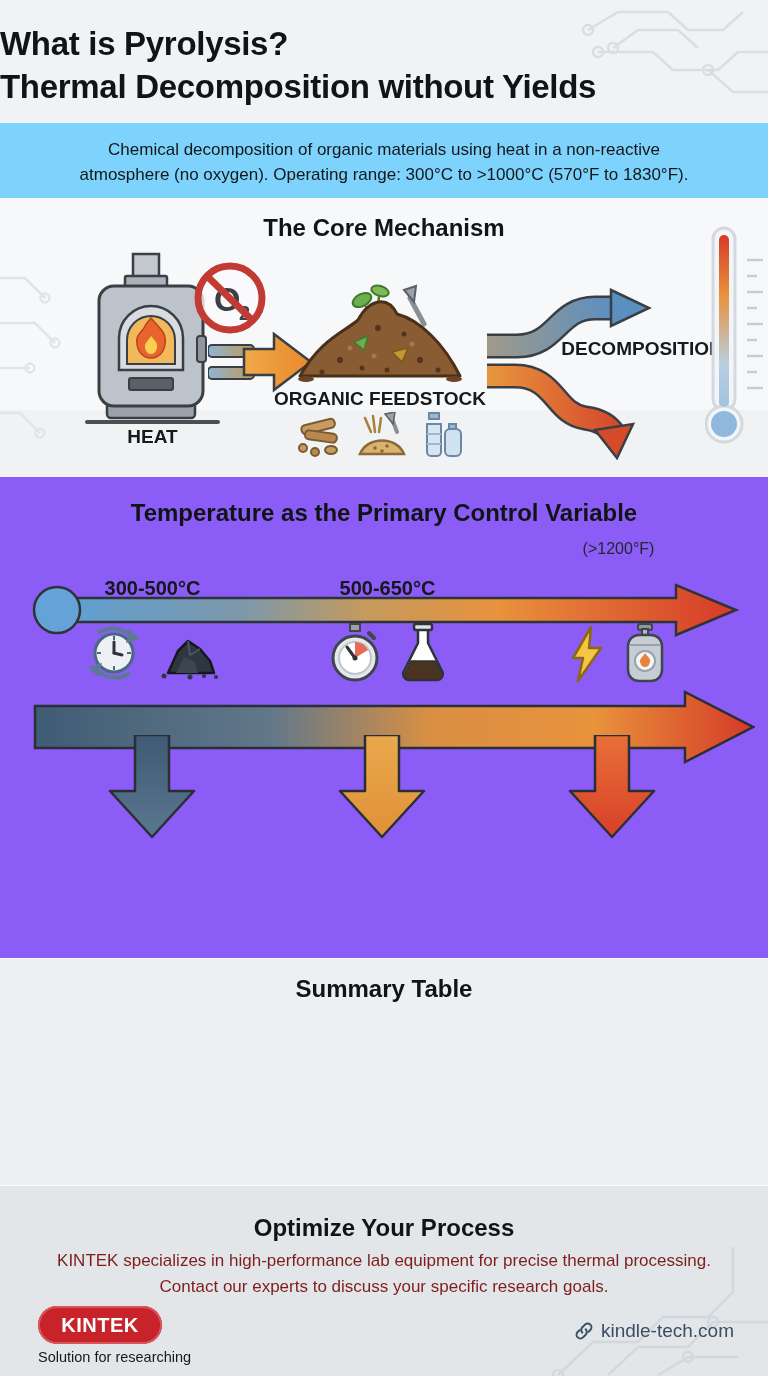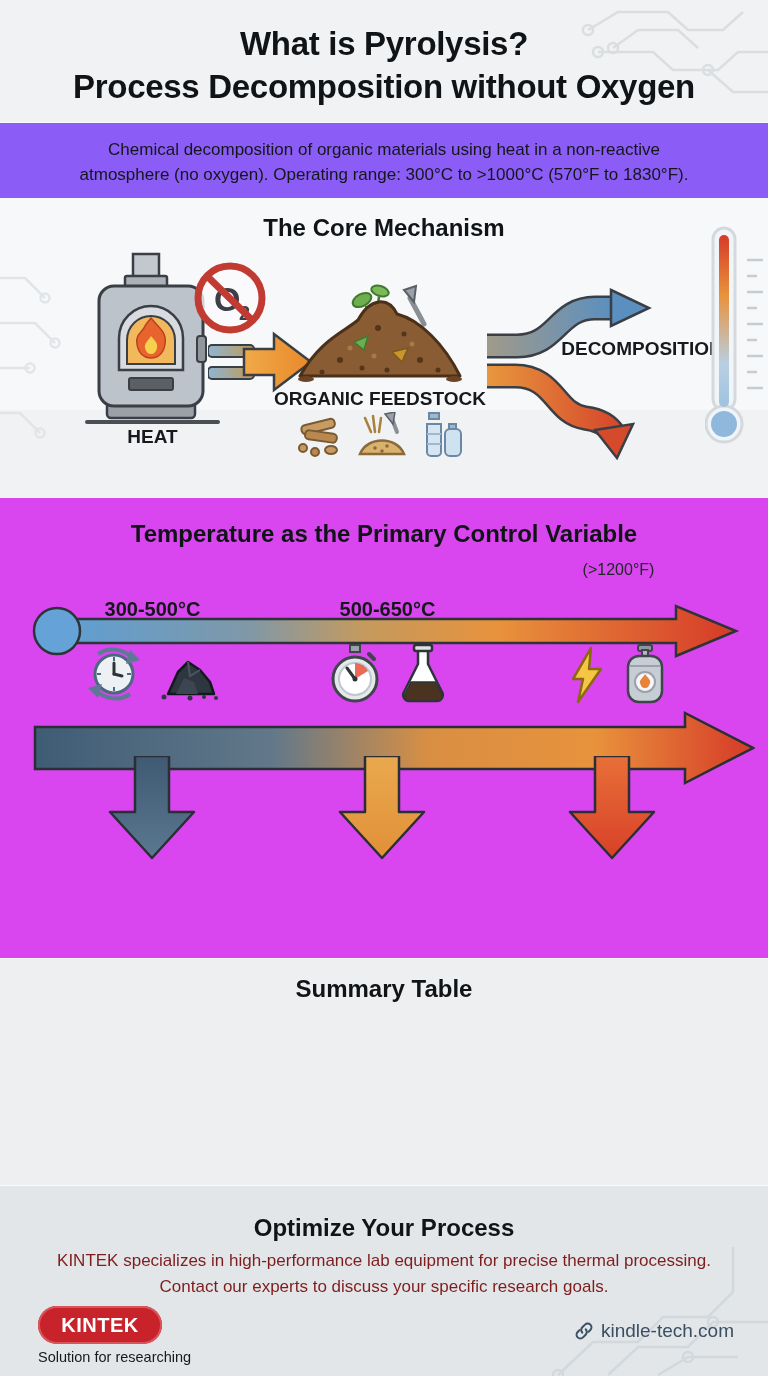--- a/index.html
+++ b/index.html
@@ -1,27 +1,27 @@
 <!DOCTYPE html>
 <html><head>
 <meta charset="utf-8">
 <style>
   html,body{margin:0;padding:0;background:#c9ced3;}
   .page{position:relative;width:768px;height:1376px;margin:0 auto;overflow:hidden;
         font-family:"Liberation Sans","DejaVu Sans",sans-serif;color:#17191c;background:#f0f2f3;}
   .abs{position:absolute;}
   section{position:absolute;left:0;width:768px;}
   .sec-header{top:0;height:122px;background:#f0f2f3;}
-  .sec-intro{top:122px;height:75px;background:#8b5cf6;border-top:1px solid #f6f8f9;border-bottom:1px solid #f6f8f9;}
+  .sec-intro{top:122px;height:75px;background:#7dd3fc;border-top:1px solid #f6f8f9;border-bottom:1px solid #f6f8f9;}
   .sec-core{top:198px;height:212px;background:#f7f8fa;}
-  .sec-temp{top:497px;height:488px;background:#d946ef;border-top:1px solid #f2f4f5;}
+  .sec-temp{top:476px;height:488px;background:#8b5cf6;border-top:1px solid #f2f4f5;}
   .sec-table{top:958px;height:227px;background:#edeff1;border-top:1px solid #f8fafb;}
   .sec-footer{top:1185px;height:191px;background:#e2e6e9;border-top:1px solid #f8fafb;}
 
-  .title{position:absolute;top:22px;left:0;width:768px;text-align:center;
+  .title{position:absolute;top:22px;left:0;width:768px;
          font-size:33px;line-height:43px;font-weight:800;letter-spacing:-.3px;color:#111417;}
   .intro-text{position:absolute;top:14px;left:0;width:768px;text-align:center;font-size:17px;line-height:25px;color:#14171a;}
   .h2{position:absolute;left:0;width:768px;text-align:center;font-size:24px;font-weight:800;color:#111417;}
 
   .lbl-big{font-size:19px;font-weight:800;color:#17191c;text-align:center;}
   .col1{left:35px;width:235px;} .col2{left:270px;width:235px;} .col3{left:501px;width:235px;}
   .temp-c{font-size:20px;font-weight:800;text-align:center;color:#15181b;margin-top:38px;}
   .temp-f{font-size:16px;text-align:center;color:#23272b;margin-top:1px;}
   .band-label{position:absolute;top:700px;text-align:center;font-size:18px;font-weight:700;color:#fdfdfd;
               text-shadow:0 1px 2px rgba(0,0,0,.3);}
@@ -52,21 +52,21 @@
         <path d="M40 52 H95 L115 70 H160 L180 52 H210"></path>
         <path d="M150 70 L175 92 H210"></path>
         <circle cx="30" cy="30" r="5"></circle>
           <circle cx="55" cy="48" r="5"></circle>
         <circle cx="40" cy="52" r="5"></circle>
           <circle cx="150" cy="70" r="5"></circle>
       </g>
     </svg>
     <div class="title">
       <div>What is Pyrolysis?</div>
-      <div>Process Decomposition without Oxygen</div>
+      <div>Thermal Decomposition without Yields</div>
     </div>
   </section>
 
   <section class="sec-intro">
     <div class="intro-text">
       <div>Chemical decomposition of organic materials using heat in a non-reactive</div>
       <div>atmosphere (no oxygen). Operating range: 300°C to &gt;1000°C (570°F to 1830°F).</div>
     </div>
   </section>
 

